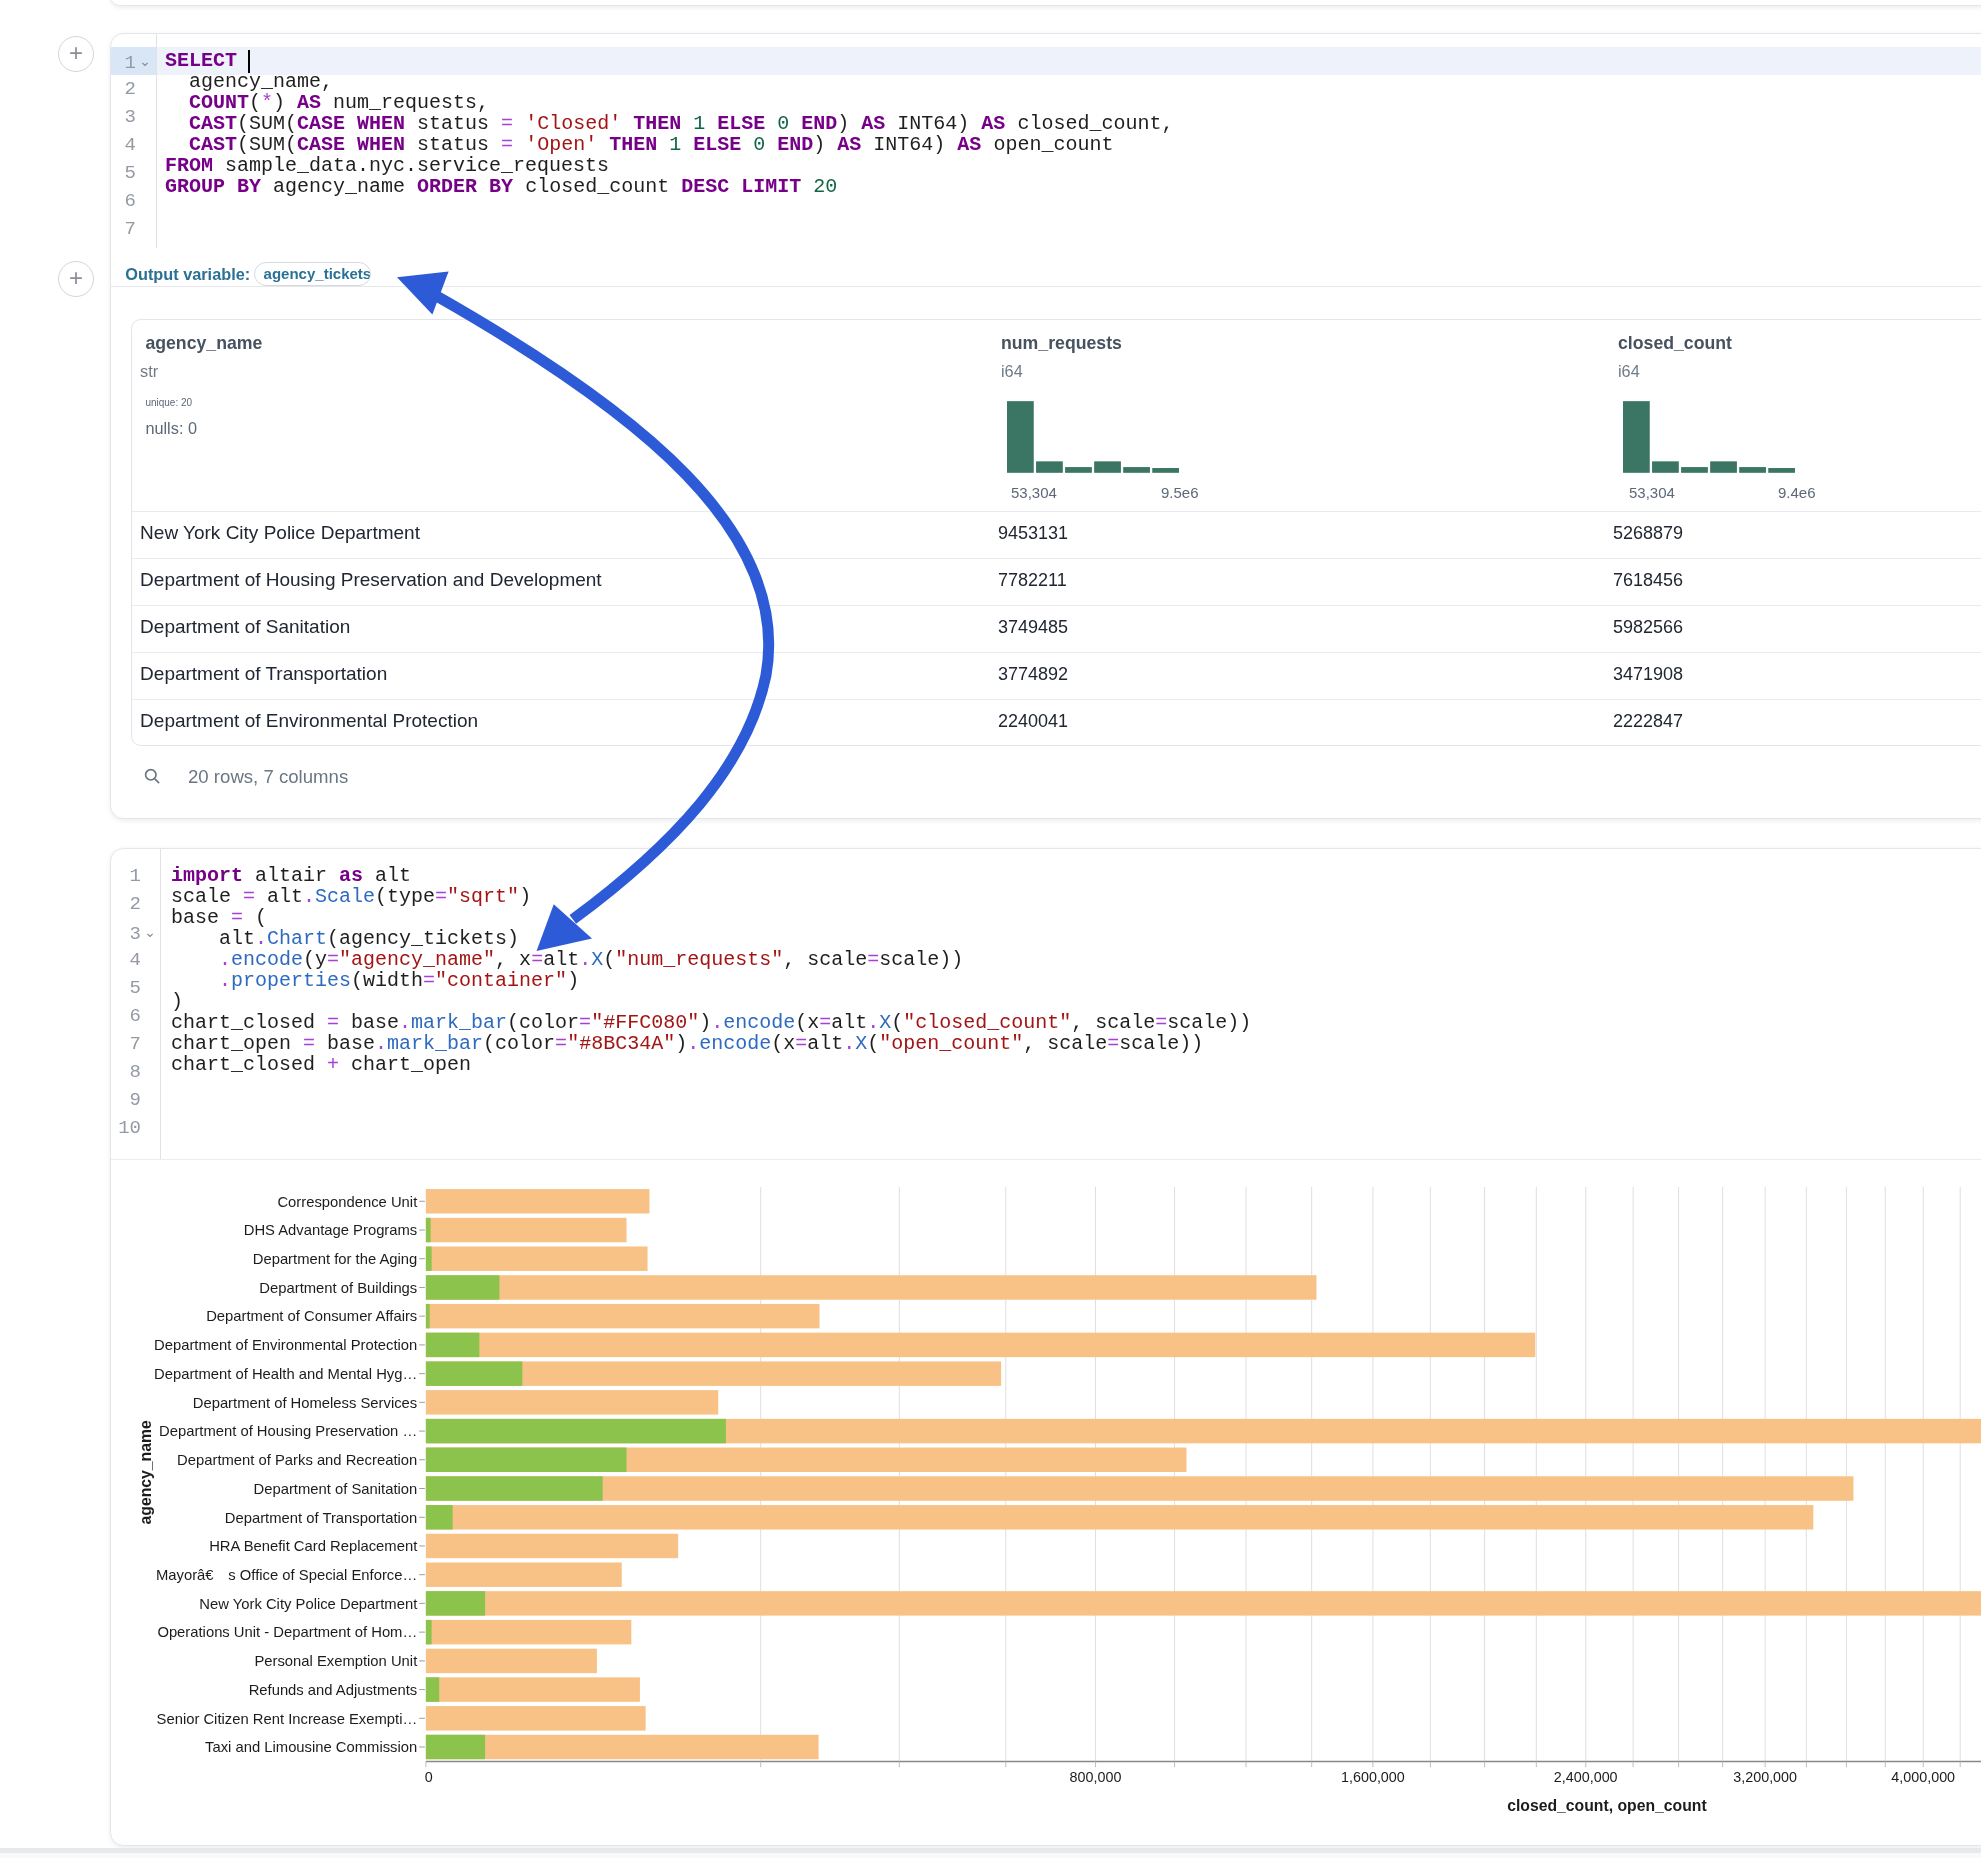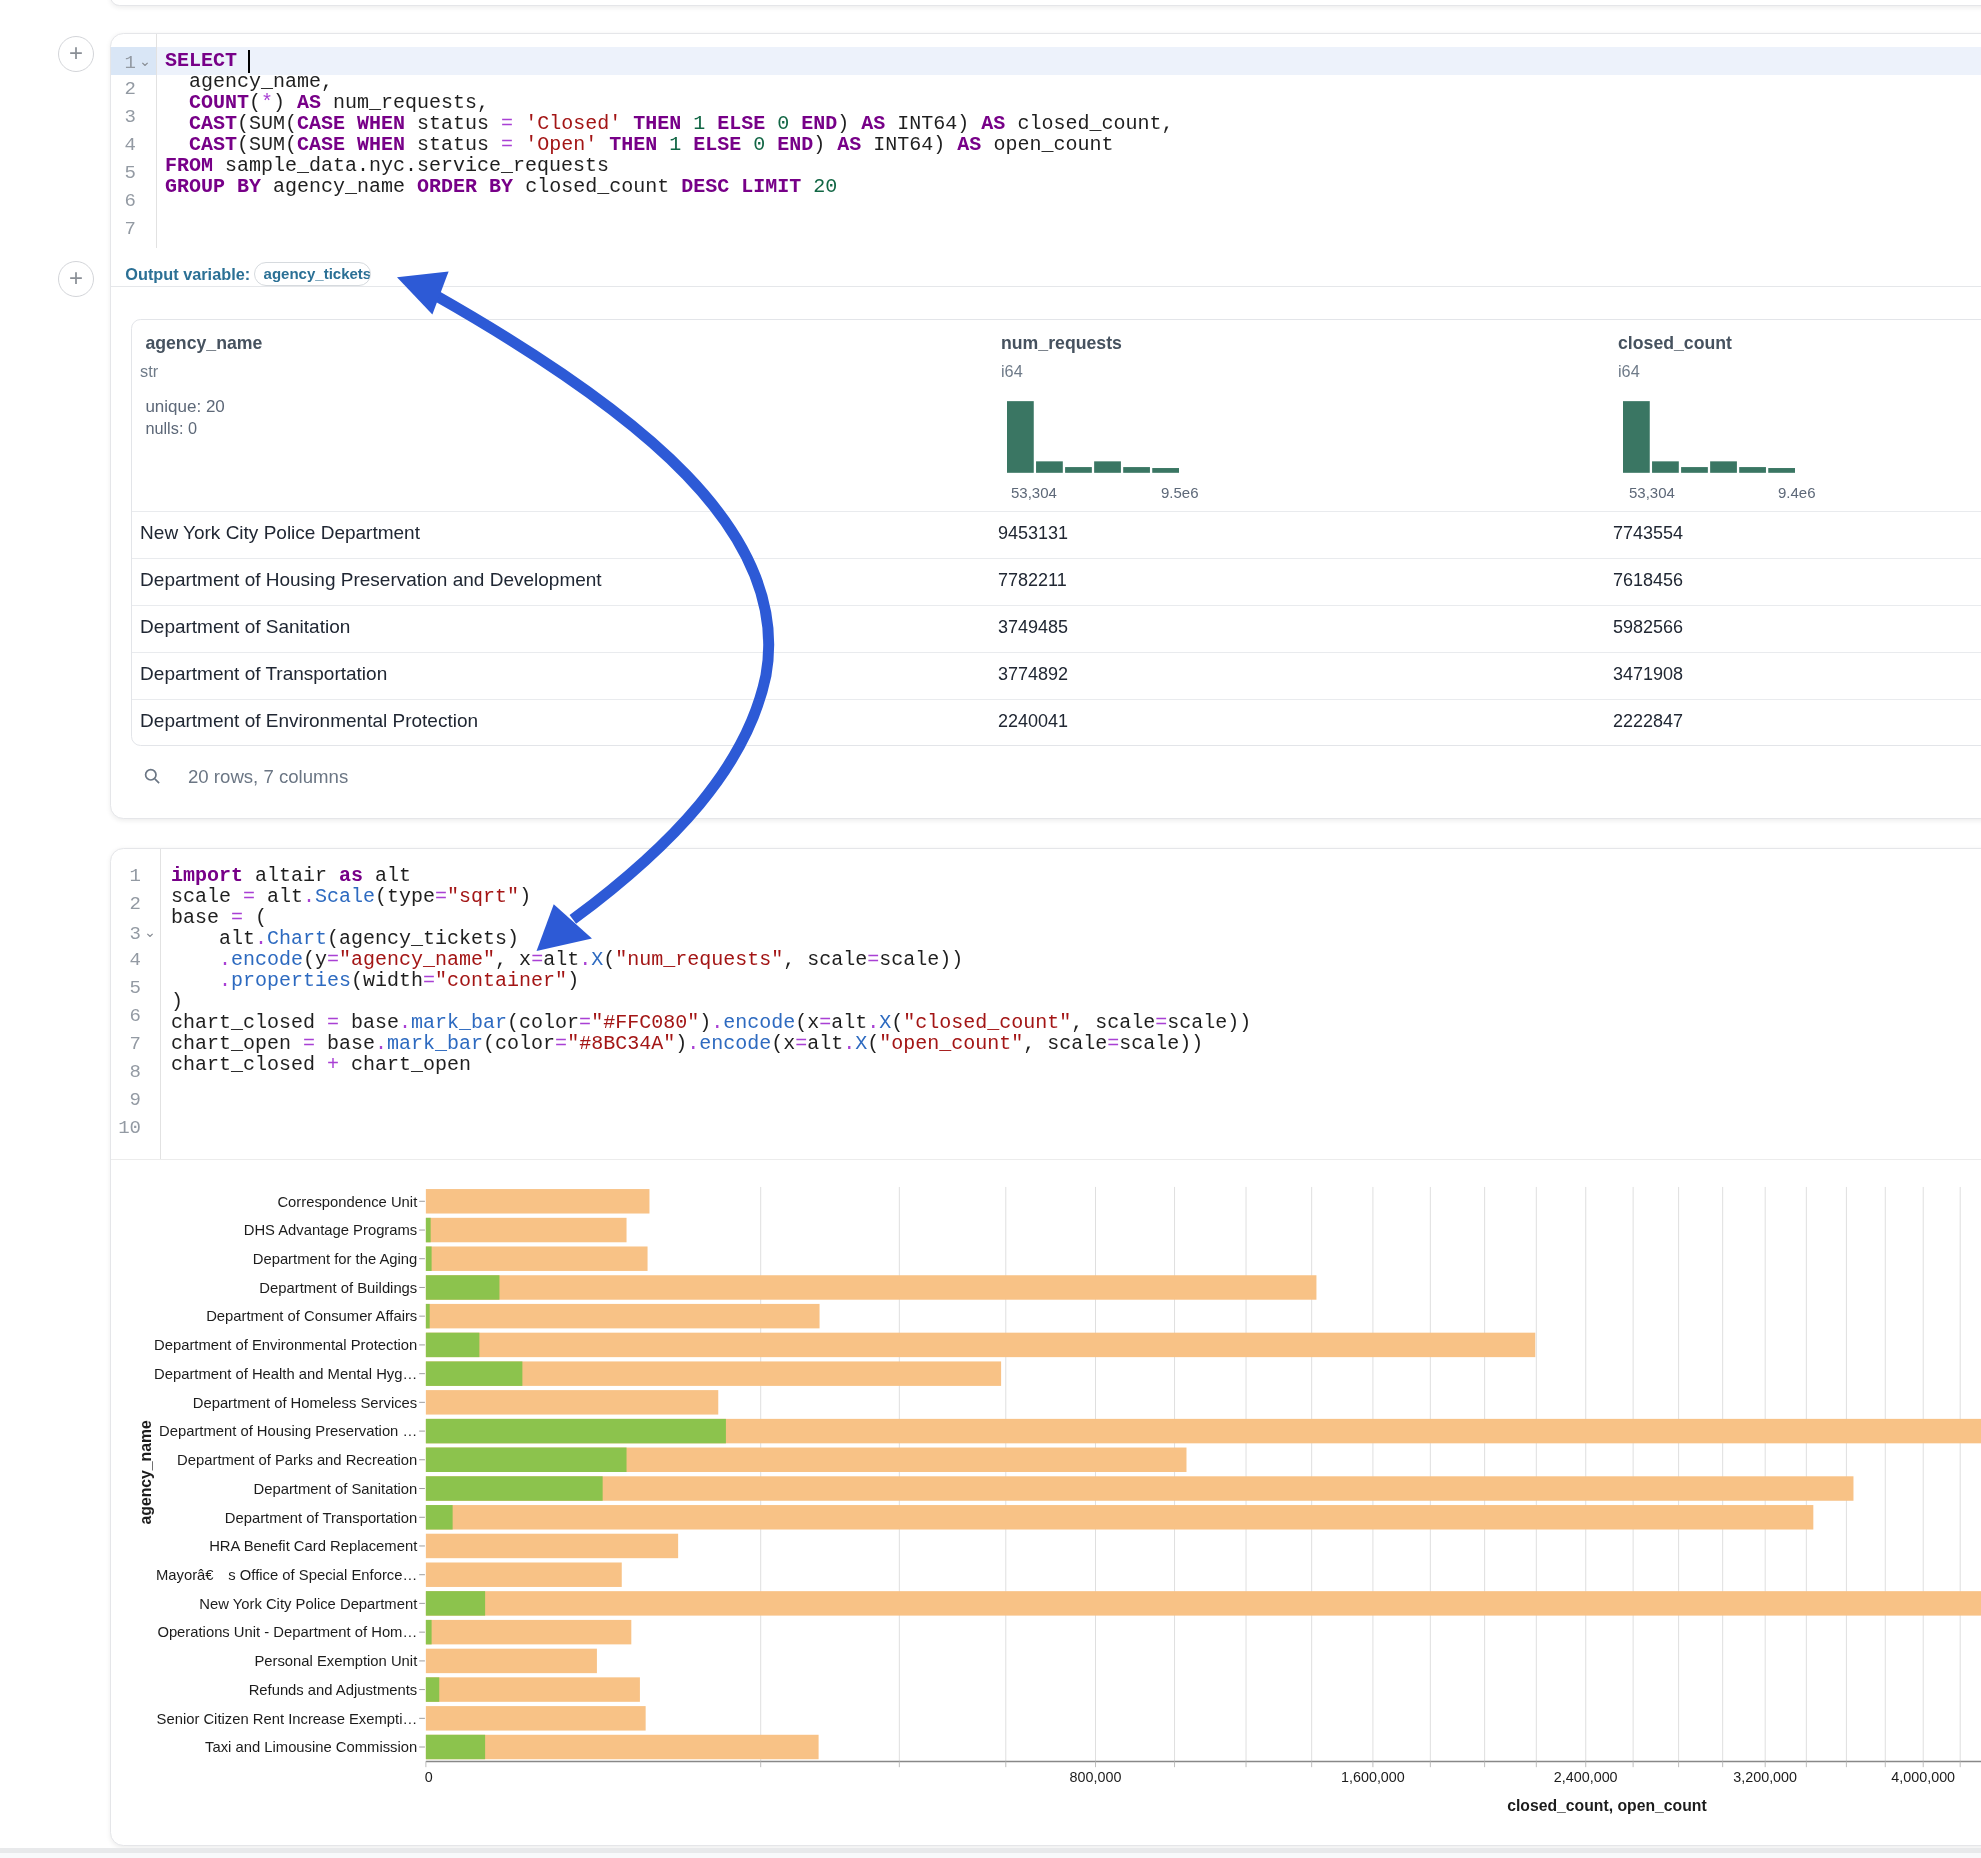--- a/index.html
+++ b/index.html
@@ -53,21 +53,21 @@
 
   <div style="position:absolute; left:0; top:215px; width:100%; height:38px; border-bottom:1px solid #e5e7ea;"></div>
   <div style="position:absolute; left:14.3px; top:231px; font-size:16.3px; font-weight:bold; color:#2b7095;">Output variable:&nbsp;</div>
   <div style="position:absolute; left:143px; top:228px; width:117px; height:24px; border:1px solid #d6dade; border-radius:12.4px;
               font-size:15px; font-weight:bold; color:#2b7095; line-height:22px; padding-left:8.6px; overflow:hidden; white-space:nowrap;">agency_tickets</div>
 
   <div style="position:absolute; left:20px; top:285px; right:-19px; height:427px; border:1px solid #e3e5e9; border-radius:9.6px;">
 
     <div style="position:absolute; left:13.4px; top:13.4px; font-size:17.7px; font-weight:bold; color:#46525f;">agency_name</div>
     <div style="position:absolute; left:8px; top:42px; font-size:16.3px; color:#6f7b89;">str</div>
-    <div style="position:absolute; left:13.4px; top:77px; font-size:17px; color:#5d6878;">unique: 20</div>
+    <div style="position:absolute; left:13.4px; top:77px; font-size:10px; color:#5d6878;">unique: 20</div>
     <div style="position:absolute; left:13.4px; top:99px; font-size:16.3px; color:#5d6878;">nulls: 0</div>
 
     <div style="position:absolute; left:869px; top:13.4px; font-size:17.7px; font-weight:bold; color:#46525f;">num_requests</div>
     <div style="position:absolute; left:869px; top:42px; font-size:16.3px; color:#6f7b89;">i64</div>
     <div style="position:absolute; left:875px; top:80px;"><svg width="172" height="73" viewBox="0 0 180 76">
             <rect x="0.0" y="1.0" width="28" height="75" fill="#3a7663"></rect>
             <rect x="30.4" y="64.0" width="28" height="12" fill="#3a7663"></rect>
             <rect x="60.8" y="70.0" width="28" height="6" fill="#3a7663"></rect>
             <rect x="91.2" y="64.0" width="28" height="12" fill="#3a7663"></rect>
             <rect x="121.6" y="70.0" width="28" height="6" fill="#3a7663"></rect>
@@ -86,21 +86,21 @@
             <rect x="121.6" y="70.0" width="28" height="6" fill="#3a7663"></rect>
             <rect x="152.0" y="71.0" width="28" height="5" fill="#3a7663"></rect>
           </svg></div>
     <div style="position:absolute; left:1497px; top:164px; font-size:15px; color:#5d6878;">53,304</div>
     <div style="position:absolute; left:1646px; top:164px; width:43px; font-size:15px; color:#5d6878;">9.4e6</div>
 
     <div style="position:absolute; left:0; top:191px; width:100%;">
 <div class="trow">
             <span class="c1">New York City Police Department</span>
             <span class="c2">9453131</span>
-            <span class="c3">7743554</span>
+            <span class="c3">5268879</span>
           </div>
 <div class="trow">
             <span class="c1">Department of Housing Preservation and Development</span>
             <span class="c2">7782211</span>
             <span class="c3">7618456</span>
           </div>
 <div class="trow">
             <span class="c1">Department of Sanitation</span>
             <span class="c2">3749485</span>
             <span class="c3">5982566</span>

